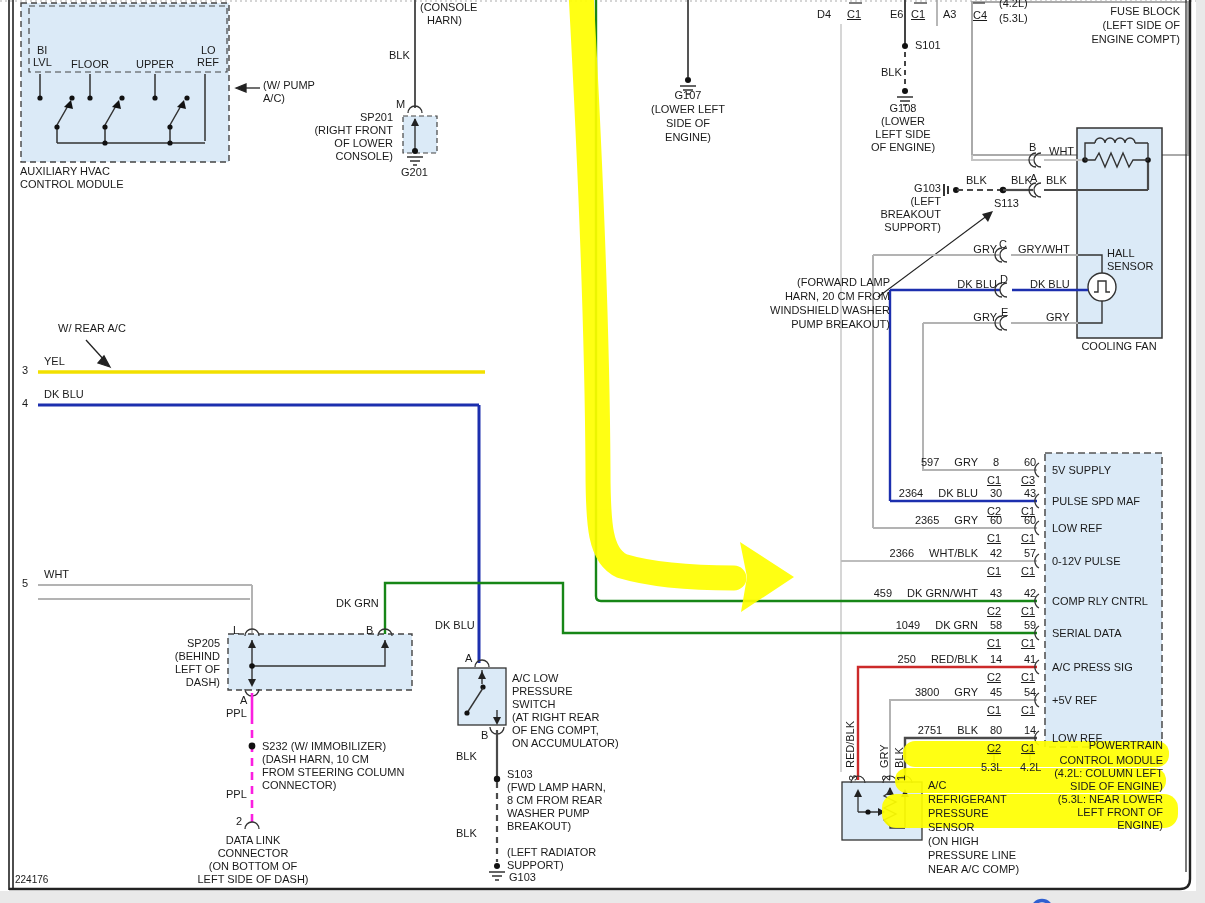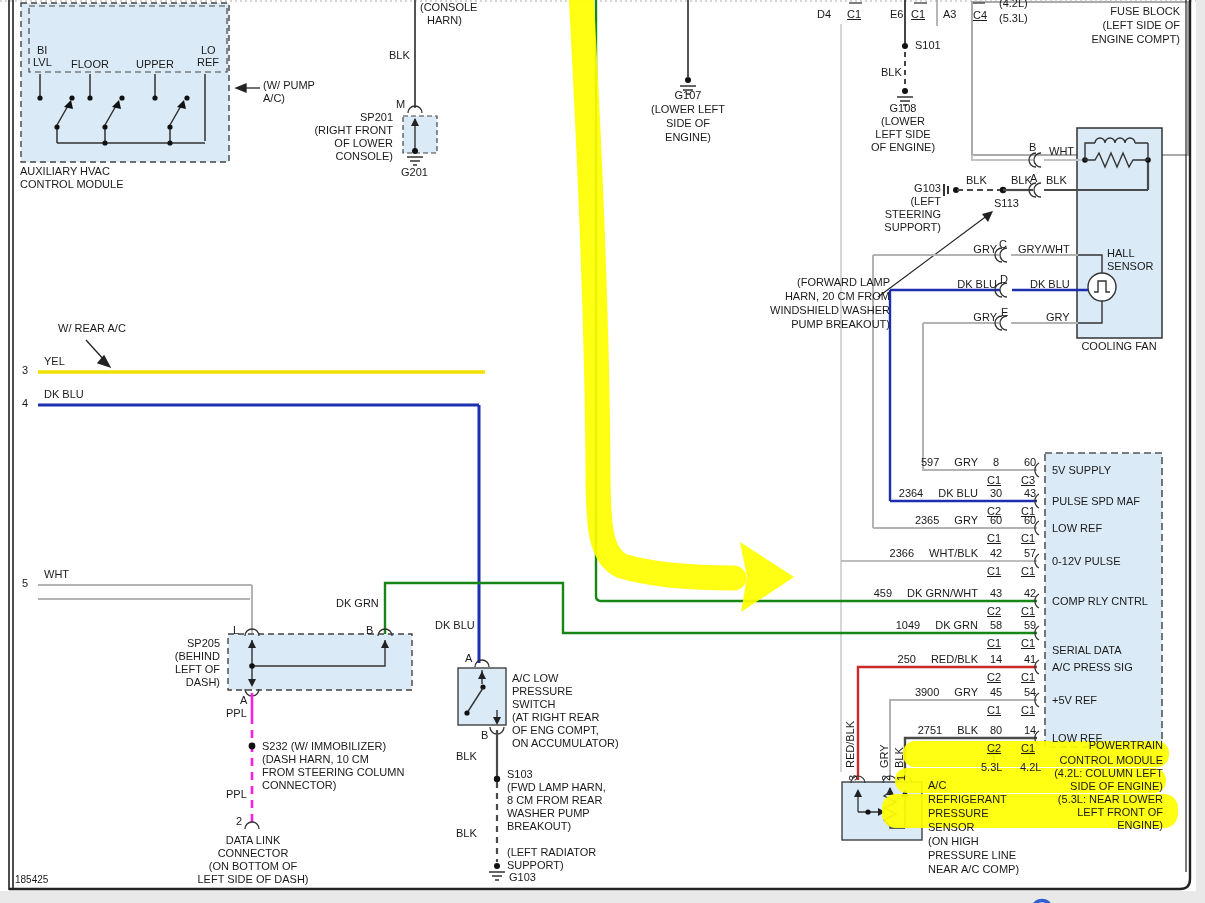--- a/index.html
+++ b/index.html
@@ -274,21 +274,21 @@
 
 <span class="lbl" style="left:915px;top:39px">S101</span>
 <span class="lbl" style="left:881px;top:66px">BLK</span>
 <span class="lbl ctr" style="left:903px;top:102px">G108</span>
 <span class="lbl ctr" style="left:903px;top:115px">(LOWER</span>
 <span class="lbl ctr" style="left:903px;top:128px">LEFT SIDE</span>
 <span class="lbl ctr" style="left:903px;top:141px">OF ENGINE)</span>
 
 <span class="lbl" style="right:264px;top:182px;text-align:right">G103</span>
 <span class="lbl" style="right:264px;top:195px;text-align:right">(LEFT</span>
-<span class="lbl" style="right:264px;top:208px;text-align:right">STEERING</span>
+<span class="lbl" style="right:264px;top:208px;text-align:right">BREAKOUT</span>
 <span class="lbl" style="right:264px;top:221px;text-align:right">SUPPORT)</span>
 <span class="lbl" style="left:966px;top:174px">BLK</span>
 <span class="lbl" style="left:994px;top:197px">S113</span>
 <span class="lbl" style="left:1011px;top:174px">BLK</span>
 <span class="lbl" style="left:1030px;top:172px">A</span>
 <span class="lbl" style="left:1046px;top:174px">BLK</span>
 
 <span class="lbl" style="left:1029px;top:141px">B</span>
 <span class="lbl" style="left:1049px;top:145px">WHT</span>
 
@@ -409,34 +409,34 @@
 <span class="lbl" style="left:1052px;top:595px">COMP RLY CNTRL</span>
 
 <div class="rowtxt" style="top:619px">
       <span>1049</span>
       <span>DK GRN</span>
     </div>
 <span class="pctr" style="left:987px;top:619px">58</span>
 <span class="pctr" style="left:1021px;top:619px">59</span>
 <span class="pctr u" style="left:985px;top:637px">C1</span>
 <span class="pctr u" style="left:1019px;top:637px">C1</span>
-<span class="lbl" style="left:1052px;top:644px">SERIAL DATA</span>
+<span class="lbl" style="left:1052px;top:627px">SERIAL DATA</span>
 
 <div class="rowtxt" style="top:653px">
       <span>250</span>
       <span>RED/BLK</span>
     </div>
 <span class="pctr" style="left:987px;top:653px">14</span>
 <span class="pctr" style="left:1021px;top:653px">41</span>
 <span class="pctr u" style="left:985px;top:671px">C2</span>
 <span class="pctr u" style="left:1019px;top:671px">C1</span>
 <span class="lbl" style="left:1052px;top:661px">A/C PRESS SIG</span>
 
 <div class="rowtxt" style="top:686px">
-      <span>3900</span>
+      <span>3800</span>
       <span>GRY</span>
     </div>
 <span class="pctr" style="left:987px;top:686px">45</span>
 <span class="pctr" style="left:1021px;top:686px">54</span>
 <span class="pctr u" style="left:985px;top:704px">C1</span>
 <span class="pctr u" style="left:1019px;top:704px">C1</span>
 <span class="lbl" style="left:1052px;top:694px">+5V REF</span>
 
 <div class="rowtxt" style="top:724px">
       <span>2751</span>
@@ -467,15 +467,15 @@
 <span class="lbl" style="left:928px;top:863px">NEAR A/C COMP)</span>
 
 <span class="lbl" style="right:42px;top:739px;text-align:right">POWERTRAIN</span>
 <span class="lbl" style="right:42px;top:754px;text-align:right">CONTROL MODULE</span>
 <span class="lbl" style="right:42px;top:767px;text-align:right">(4.2L: COLUMN LEFT</span>
 <span class="lbl" style="right:42px;top:780px;text-align:right">SIDE OF ENGINE)</span>
 <span class="lbl" style="right:42px;top:793px;text-align:right">(5.3L: NEAR LOWER</span>
 <span class="lbl" style="right:42px;top:806px;text-align:right">LEFT FRONT OF</span>
 <span class="lbl" style="right:42px;top:819px;text-align:right">ENGINE)</span>
 
-<span class="lbl sm" style="left:15px;top:874px">185425</span>
+<span class="lbl sm" style="left:15px;top:874px">224176</span>
 
 </div>
 
 </body></html>

